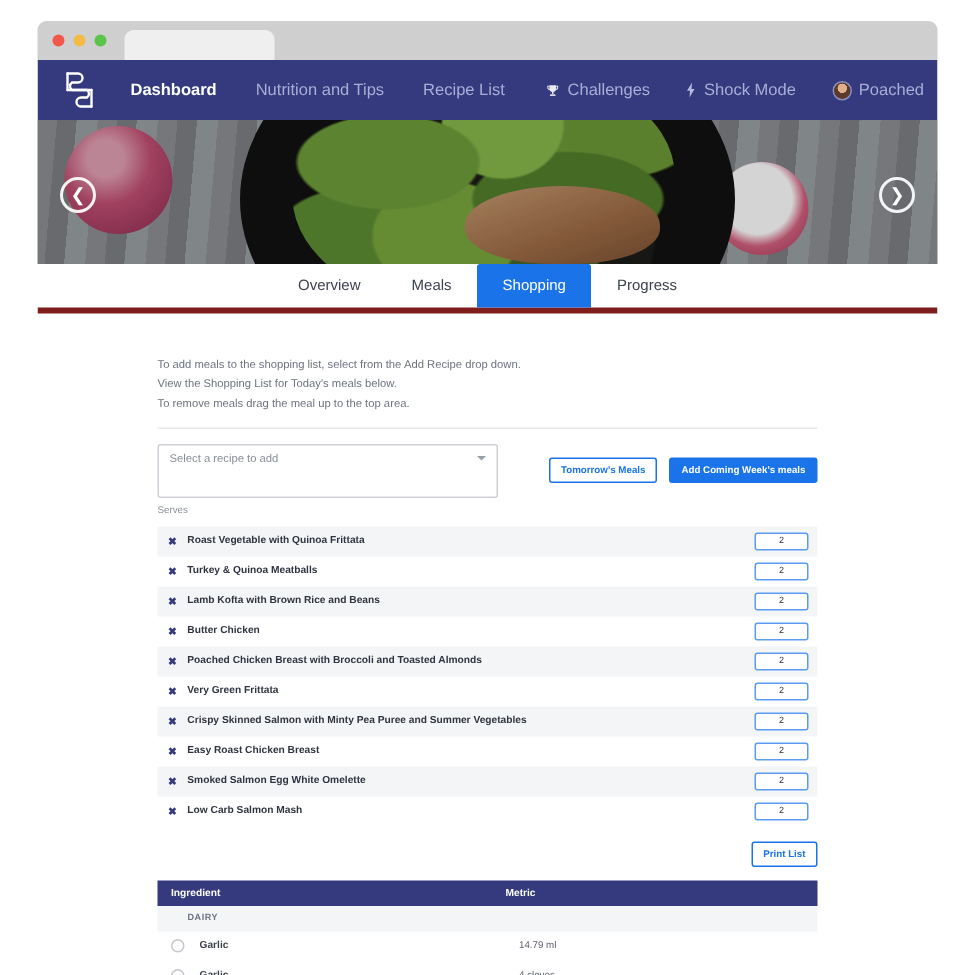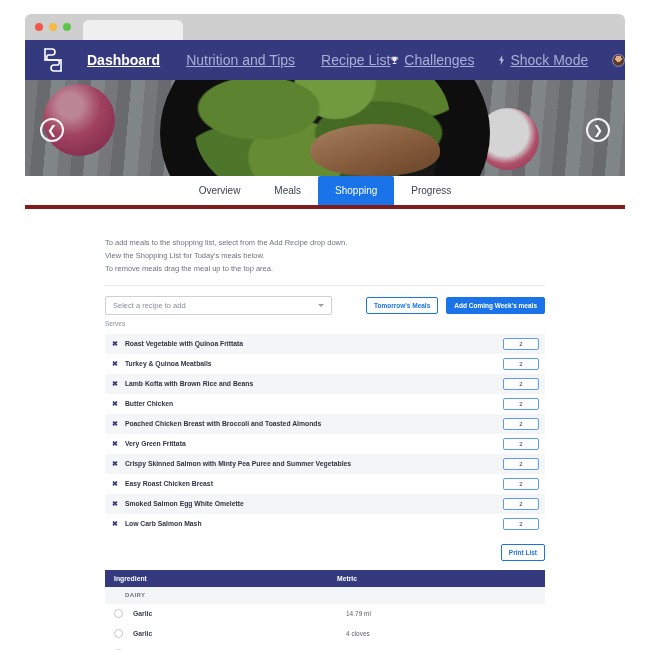--- a/index.html
+++ b/index.html
@@ -42,22 +42,22 @@
   
   .navbar {
     position: relative; height: 40px;
     background: #343a7d;
     display: flex; align-items: center;
   }
   .logo { margin-left: 16px; width: 24px; height: 26px; }
   .nav-left { display: flex; align-items: center; margin-left: 22px; gap: 26px; }
   .nav-right { display: flex; align-items: center; margin-left: auto; margin-right: 9px; gap: 24px; }
   .nav-item {
-    font-size: 14px; color: #a9aed6; white-space: nowrap;
-    display: flex; align-items: center; gap: 5px; cursor: pointer; text-decoration: underline;
+    font-size: 11px; color: #a9aed6; white-space: nowrap;
+    display: flex; align-items: center; gap: 5px; cursor: pointer;
   }
   .nav-item.active { color: #ffffff; font-weight: bold; }
   .nav-ico { display: inline-flex; align-items: center; }
   .avatar {
     width: 13px; height: 13px; border-radius: 50%;
     background: radial-gradient(circle at 50% 35%, #e0b08a 0 34%, #5a3a2a 36% 100%);
     border: 1px solid #8a8fc0; flex: none;
   }
 
   
@@ -131,21 +131,21 @@
   }
   .tab.active { background: #1a73e8; color: #fff; font-weight: normal; }
 
   
   .content { padding: 28px 80px 0 80px; }
   .intro { font-size: 7.5px; color: #6d7380; line-height: 1.72; }
   .intro-rule { border-top: 1px solid #e6e8eb; margin-top: 9px; }
 
   .controls { display: flex; align-items: center; margin-top: 10px; gap: 8px; }
   .select {
-    position: relative; width: 265px; height: 19px;
+    position: relative; width: 265px; height: 36px;
     border: 1px solid #cdd1d6; background: #fff; border-radius: 2px;
     font-size: 7.5px; color: #878d98; line-height: 17px; padding-left: 7px;
     cursor: pointer;
   }
   .caret {
     position: absolute; right: 7px; top: 7px;
     width: 0; height: 0; border-left: 3px solid transparent;
     border-right: 3px solid transparent; border-top: 3px solid #9aa0a8;
   }
   .btn {

